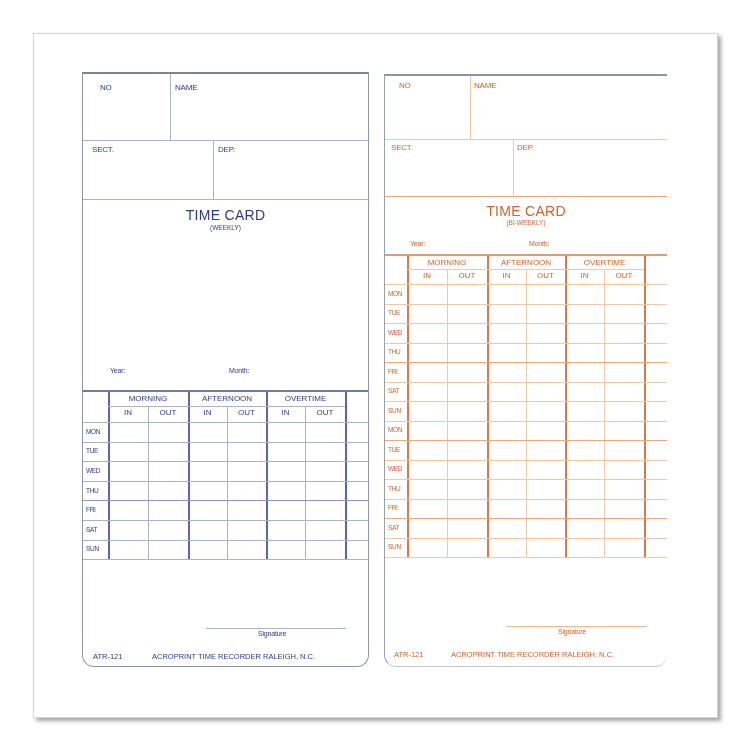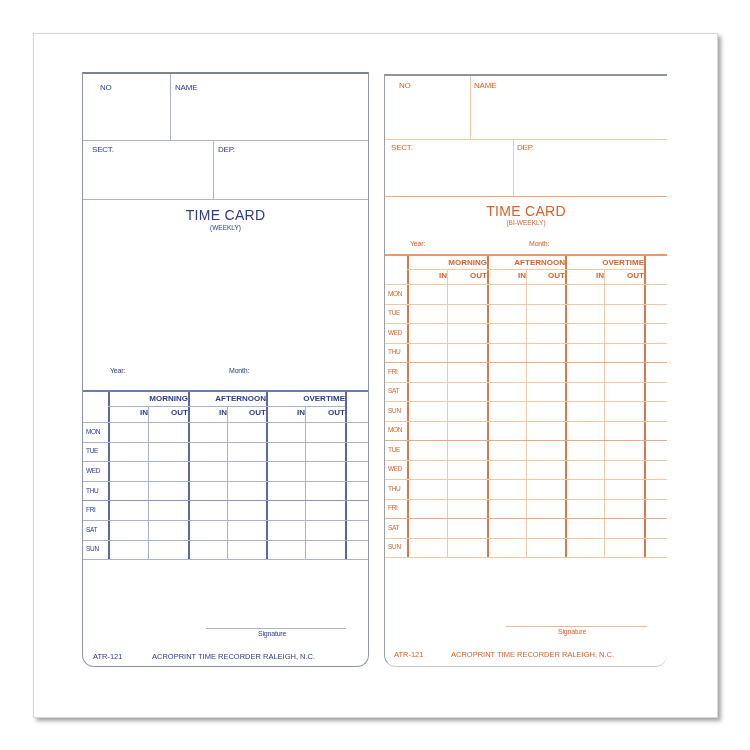--- a/index.html
+++ b/index.html
@@ -35,21 +35,21 @@
   .blue .vline.strong { border-left: 2px solid #5a67a0; }
   .orange .hline.strong { border-top: 2px solid #e49a6c; }
   .orange .vline.strong { border-left: 2px solid #d67a48; }
   .blue .hline.mid { border-top: 1px solid #8b97c0; }
   .orange .hline.mid { border-top: 1px solid #e8ac84; }
 
   .title { position: absolute; left: 0; width: 100%; text-align: center; font-size: 14px; font-weight: normal; letter-spacing: 0.3px; }
   .subtitle { position: absolute; left: 0; width: 100%; text-align: center; font-size: 6.5px; }
 
   .day { position: absolute; font-size: 6.5px; letter-spacing: -0.3px; }
-  .colhead { position: absolute; font-size: 8px; text-align: right; font-weight: bold; }
+  .colhead { position: absolute; font-size: 8px; text-align: center; }
   .footer { position: absolute; font-size: 7.5px; letter-spacing: 0px; }
 </style>
 </head>
 <body>
 
 <div class="frame"></div>
 
 <div class="card blue">
 
   <span class="lbl" style="left:17px; top:9px;">NO</span>

